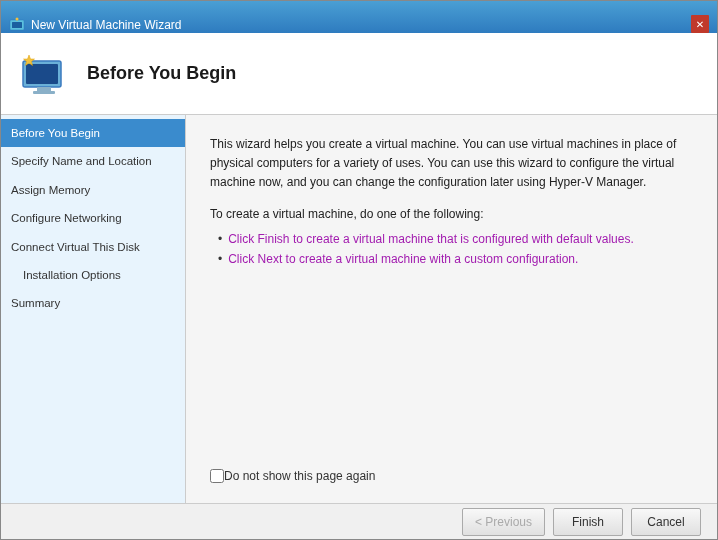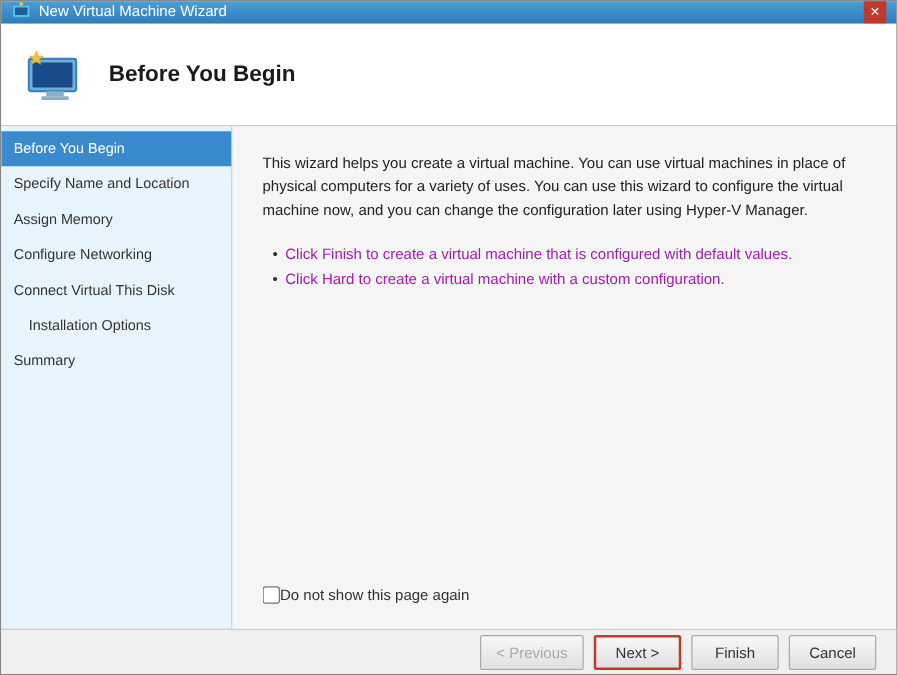--- a/index.html
+++ b/index.html
@@ -14,23 +14,23 @@
     .window {
       width: 718px;
       height: 540px;
       background: #f0f0f0;
       border: 1px solid #888;
       display: flex;
       flex-direction: column;
     }
     .title-bar {
       background: linear-gradient(to bottom, #4a9fd4, #2e7bbf);
-      height: 18px;
-      display: flex;
-      align-items: flex-start;
+      height: 32px;
+      display: flex;
+      align-items: flex-end;
       justify-content: space-between;
       padding: 0 8px;
       flex-shrink: 0;
     }
     .title-bar-left {
       display: flex;
       align-items: center;
       gap: 6px;
     }
     .title-bar-icon {
@@ -248,35 +248,35 @@
         <span>Installation Options</span>
       </div>
       <div class="sidebar-item">
         <span>Summary</span>
       </div>
     </div>
 
     <div class="main-panel">
       <div class="main-content">
         <p class="intro-text">This wizard helps you create a virtual machine. You can use virtual machines in place of physical computers for a variety of uses. You can use this wizard to configure the virtual machine now, and you can change the configuration later using Hyper-V Manager.</p>
+        <p class="section-header">To create a virtual machine, do one of the following:</p>
         <ul class="bullet-list">
           <li>
             <span>Click Finish to create a virtual machine that is configured with default values.</span>
           </li>
           <li>
-            <span>Click Hard to create a virtual machine with a custom configuration.</span>
+            <span>Click Next to create a virtual machine with a custom configuration.</span>
           </li>
         </ul>
       </div>
       <div class="checkbox-area">
         <input type="checkbox" id="dontshow" style="">
         <label class="checkbox-label" for="dontshow">Do not show this page again</label>
       </div>
     </div>
   </div>
 
   <div class="footer">
     <button class="btn" disabled="">&lt; Previous</button>
-    <button class="btn primary">Next &gt;</button>
     <button class="btn">Finish</button>
     <button class="btn">Cancel</button>
   </div>
 </div>
 
 </body></html>

